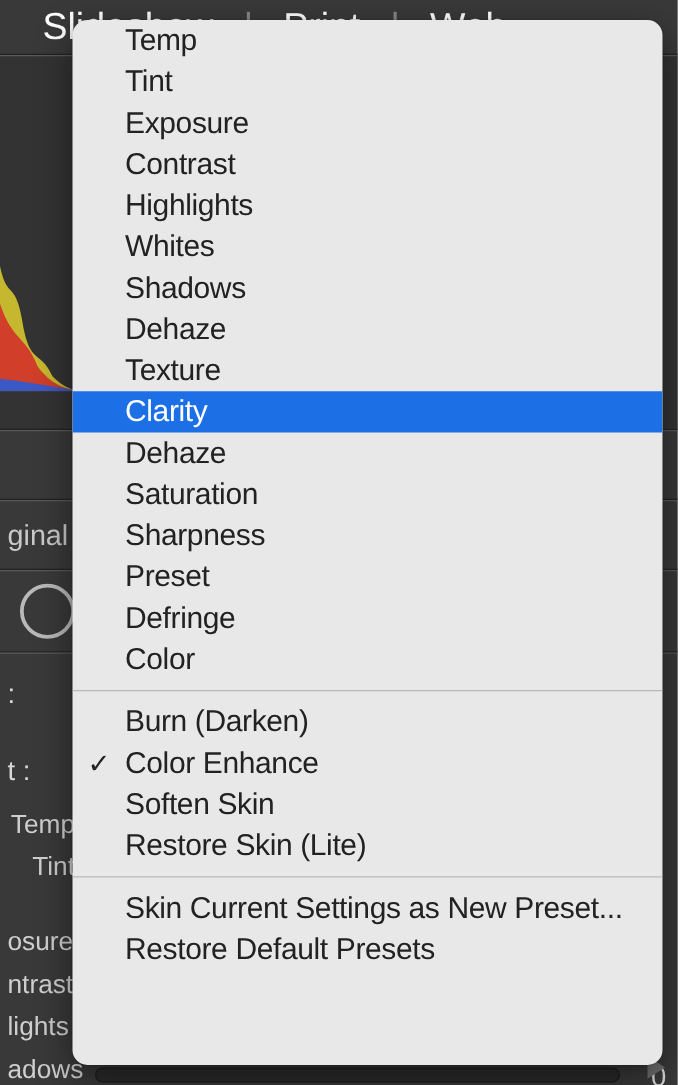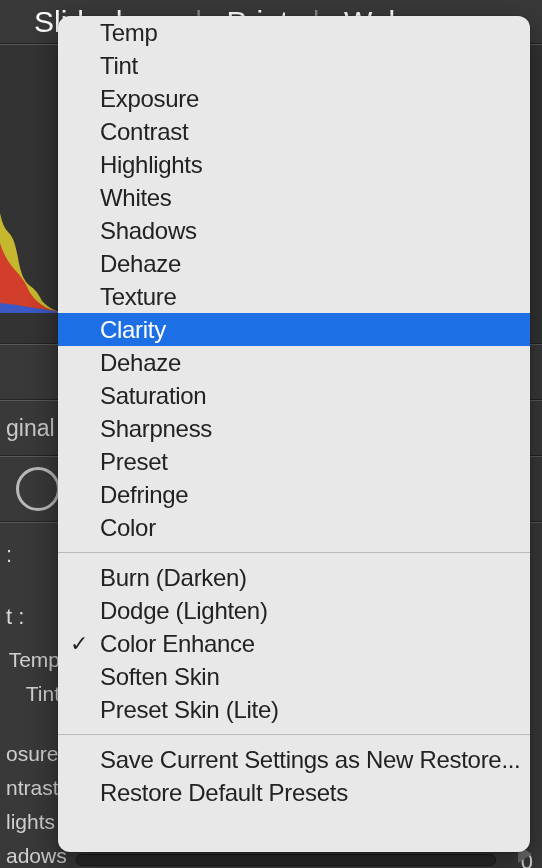--- a/index.html
+++ b/index.html
@@ -209,20 +209,19 @@
     <div class="menu-item"><span>Texture</span></div>
     <div class="menu-item selected"><span>Clarity</span></div>
     <div class="menu-item"><span>Dehaze</span></div>
     <div class="menu-item"><span>Saturation</span></div>
     <div class="menu-item"><span>Sharpness</span></div>
     <div class="menu-item"><span>Preset</span></div>
     <div class="menu-item"><span>Defringe</span></div>
     <div class="menu-item"><span>Color</span></div>
     <div class="menu-sep"></div>
     <div class="menu-item"><span>Burn (Darken)</span></div>
-    <div class="menu-item"><span>Dodge (Lighten)</span></div>
     <div class="menu-item"><span class="check">✓</span><span>Color Enhance</span></div>
     <div class="menu-item"><span>Soften Skin</span></div>
-    <div class="menu-item"><span>Preset Skin (Lite)</span></div>
+    <div class="menu-item"><span>Restore Skin (Lite)</span></div>
     <div class="menu-sep"></div>
-    <div class="menu-item"><span>Save Current Settings as New Restore...</span></div>
+    <div class="menu-item"><span>Skin Current Settings as New Preset...</span></div>
     <div class="menu-item"><span>Restore Default Presets</span></div>
   </div>
 
 </body></html>

